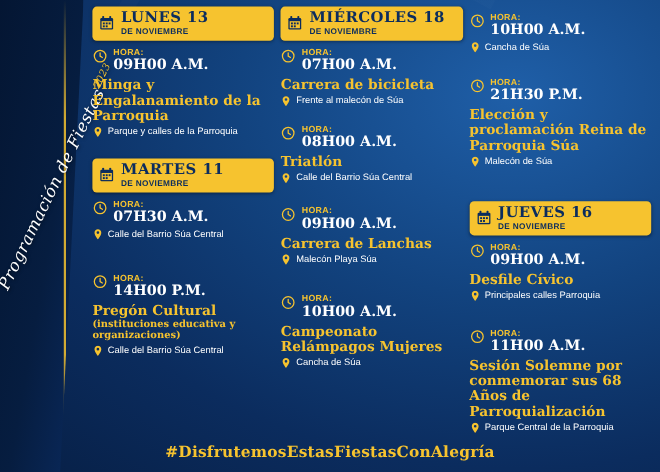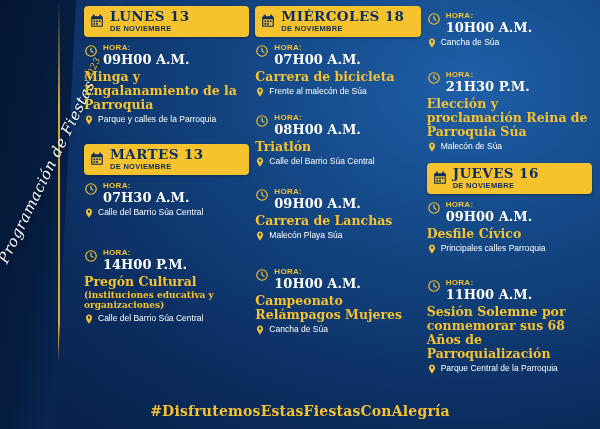--- a/index.html
+++ b/index.html
@@ -219,21 +219,21 @@
               <rect x="5" y="1" width="3" height="5" rx="1.2"></rect>
               <rect x="16" y="1" width="3" height="5" rx="1.2"></rect>
               <rect x="6" y="11" width="3" height="3"></rect>
               <rect x="10.5" y="11" width="3" height="3"></rect>
               <rect x="15" y="11" width="3" height="3"></rect>
               <rect x="6" y="15.5" width="3" height="3"></rect>
               <rect x="10.5" y="15.5" width="3" height="3"></rect>
             </svg>
         </span>
         <span class="txt">
-          <span class="day-name">MARTES 13</span>
+          <span class="day-name">MARTES 11</span>
           <span class="day-month">DE NOVIEMBRE</span>
         </span>
       </div>
 
       <div class="event">
         <div class="hora-row">
           <span>
             <svg width="14" height="14" viewBox="0 0 24 24" fill="none" stroke="#f6c32f" stroke-width="2">
                 <circle cx="12" cy="12" r="9"></circle>
                 <path d="M12 7v5l3.5 2.2" stroke-linecap="round"></path>
@@ -443,21 +443,21 @@
         <div class="place-row">
           <span>
             <svg width="10" height="10" viewBox="0 0 24 24" fill="#f6c32f">
                 <path d="M12 1C7.9 1 4.6 4.3 4.6 8.4c0 5.6 7.4 14.6 7.4 14.6s7.4-9 7.4-14.6C19.4 4.3 16.1 1 12 1zm0 10.2a2.9 2.9 0 1 1 0-5.8 2.9 2.9 0 0 1 0 5.8z"></path>
               </svg>
           </span>
           <span class="place-text">Malecón de Súa</span>
         </div>
       </div>
 
-      <div class="day-header" style="margin-top:0;">
+      <div class="day-header" style="margin-top:20px;">
         <span class="cal">
           <svg width="14" height="14" viewBox="0 0 24 24" fill="#0b2c5e">
               <rect x="2" y="4" width="20" height="18" rx="2"></rect>
               <rect x="4" y="9" width="16" height="11" fill="#f6c32f"></rect>
               <rect x="5" y="1" width="3" height="5" rx="1.2"></rect>
               <rect x="16" y="1" width="3" height="5" rx="1.2"></rect>
               <rect x="6" y="11" width="3" height="3"></rect>
               <rect x="10.5" y="11" width="3" height="3"></rect>
               <rect x="15" y="11" width="3" height="3"></rect>
               <rect x="6" y="15.5" width="3" height="3"></rect>

